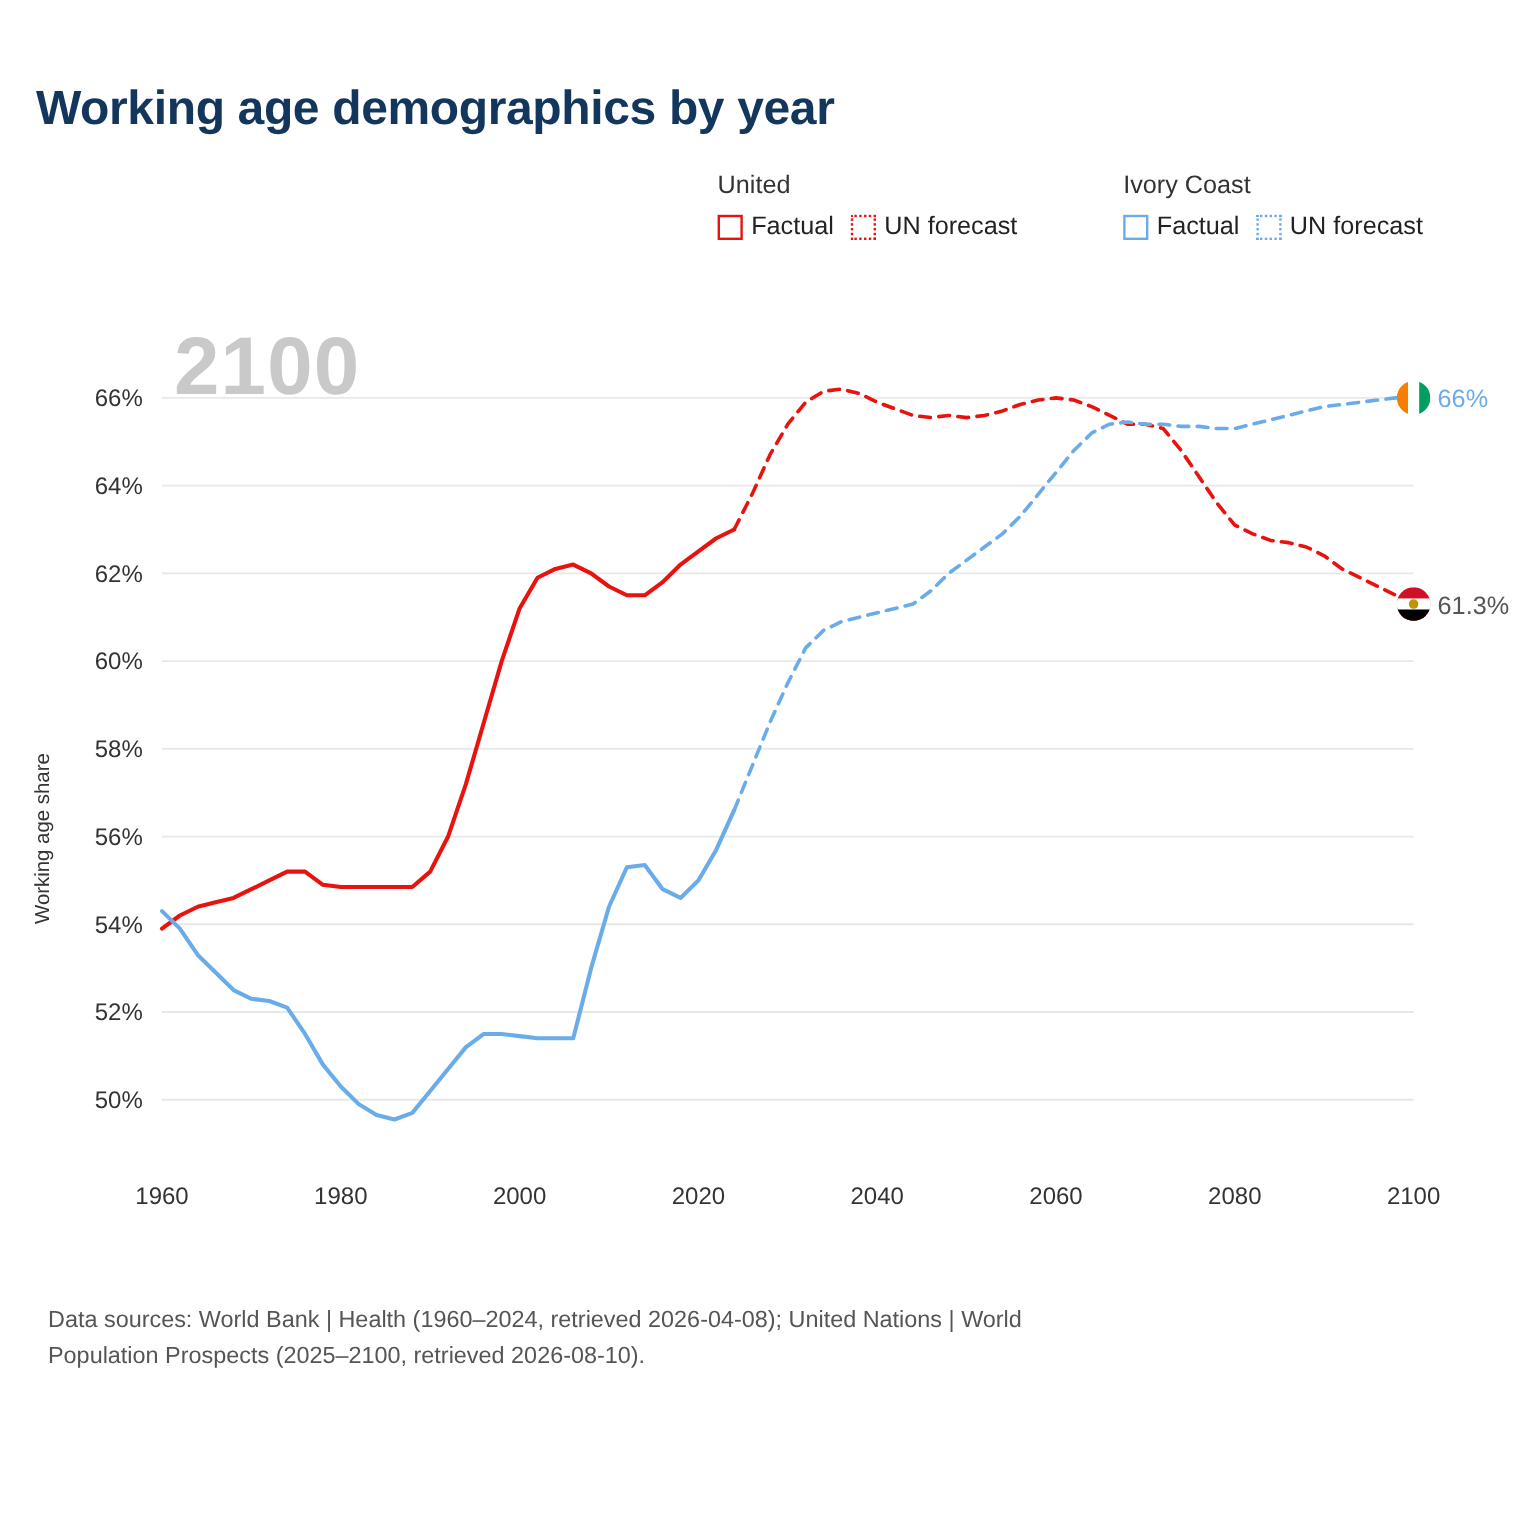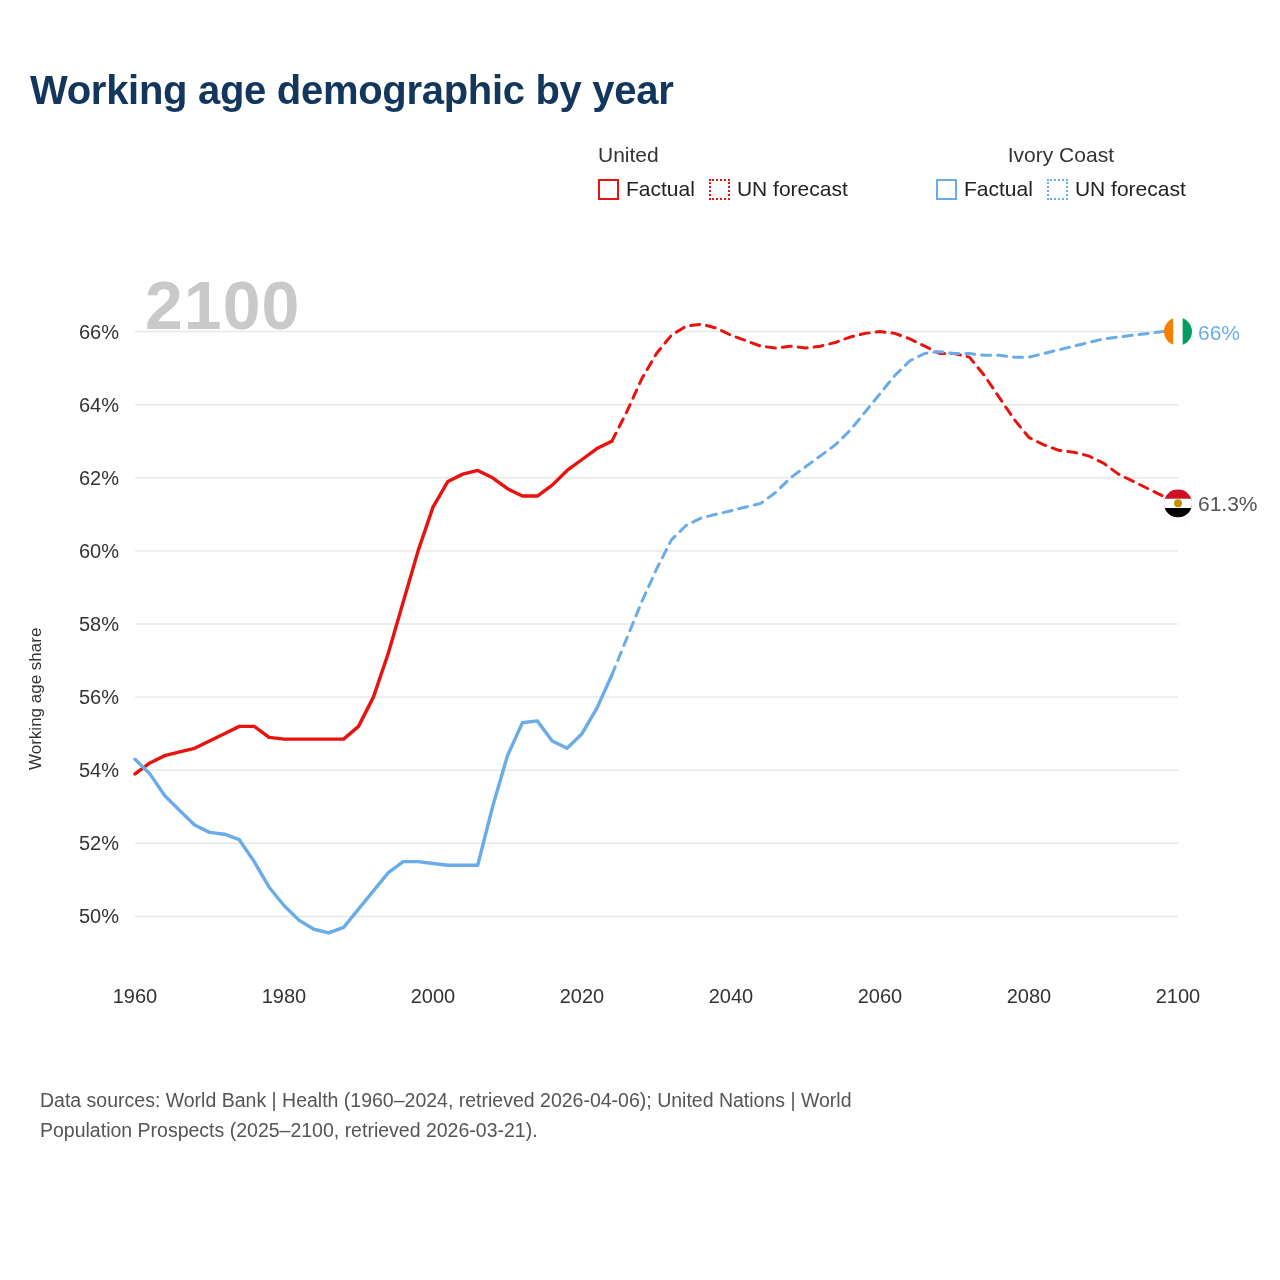--- a/index.html
+++ b/index.html
@@ -27,21 +27,21 @@
   
   .legend {
     position: absolute;
     left: 598px;
     top: 143px;
     width: 660px;
     height: 80px;
   }
   .legend-group { position: absolute; top: 0; }
   .legend-group.g1 { left: 0; }
-  .legend-group.g2 { left: 338px; text-align: center; }
+  .legend-group.g2 { left: 338px; }
   .legend-title {
     font-size: 21px;
     color: #333333;
     margin-bottom: 10px;
     white-space: nowrap;
   }
   .legend-items { display: flex; align-items: center; gap: 14px; }
   .legend-item { display: flex; align-items: center; gap: 7px; }
   .swatch {
     width: 21px; height: 21px;
@@ -91,21 +91,21 @@
     color: #555555;
     line-height: 1.55;
   }
   .footer .src2 { margin-top: 10px; }
 </style>
 </head>
 <body>
 
 <div id="root">
 
-  <div class="title">Working age demographic by year</div>
+  <div class="title">Working age demographics by year</div>
 
   <div class="legend">
     <div class="legend-group g1">
       <div class="legend-title">United</div>
       <div class="legend-items">
         <div class="legend-item">
           <span class="swatch solid-red"></span>
           <span class="legend-label">Factual</span>
         </div>
         <div class="legend-item">
@@ -181,17 +181,17 @@
           <rect x="1164" y="239.3666666666668" width="28" height="28" fill="#ce1126"></rect>
           <rect x="1164" y="248.70000000000013" width="28" height="9.333333333333334" fill="#ffffff"></rect>
           <rect x="1164" y="258.0333333333335" width="28" height="18.666666666666668" fill="#000000"></rect>
           <circle cx="1178" cy="253.3666666666668" r="4" fill="#c09300"></circle>
         </g>
         <text x="1198" y="261.3666666666668" class="endlabel-red" fill="#555555" style="font-family: &quot;Liberation Sans&quot;, sans-serif;">61.3%</text>
       </svg>
   </div>
 
   <div class="footer">
-    <div>Data sources: World Bank | Health (1960–2024, retrieved 2026-04-06); United Nations | World</div>
-    <div>Population Prospects (2025–2100, retrieved 2026-03-21).</div>
+    <div>Data sources: World Bank | Health (1960–2024, retrieved 2026-04-08); United Nations | World</div>
+    <div>Population Prospects (2025–2100, retrieved 2026-08-10).</div>
   </div>
 
 </div>
 
 </body></html>

